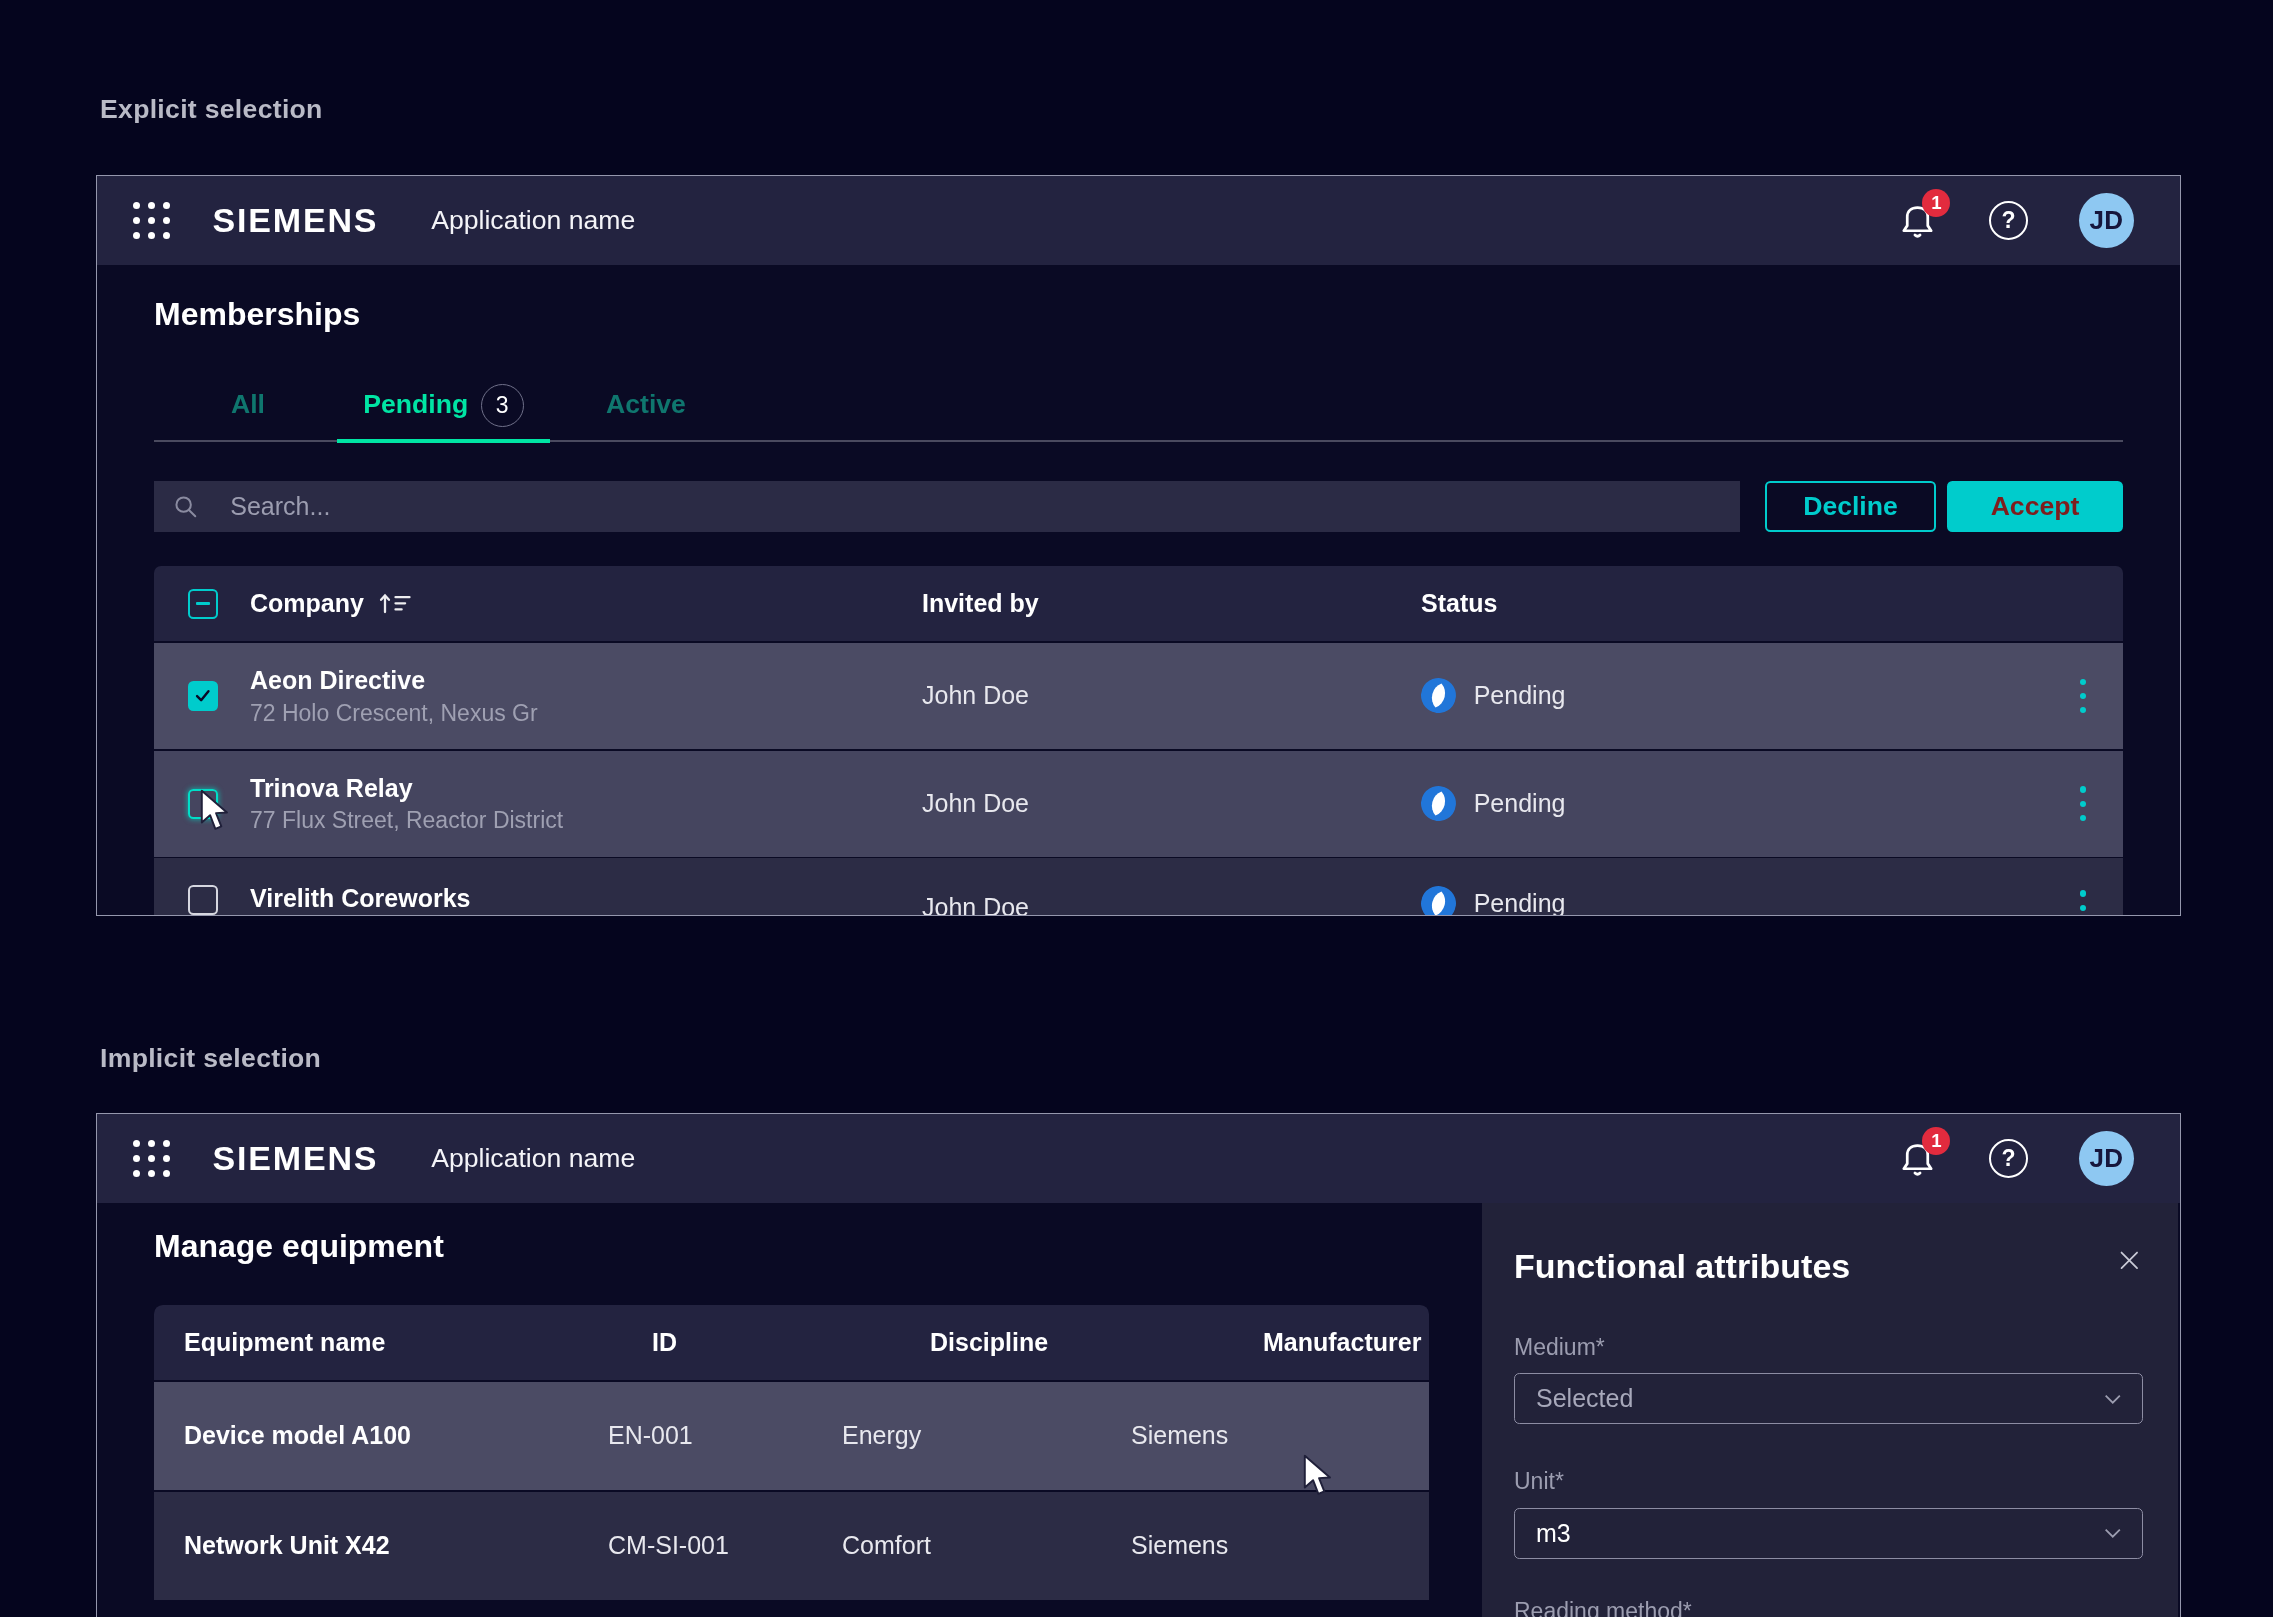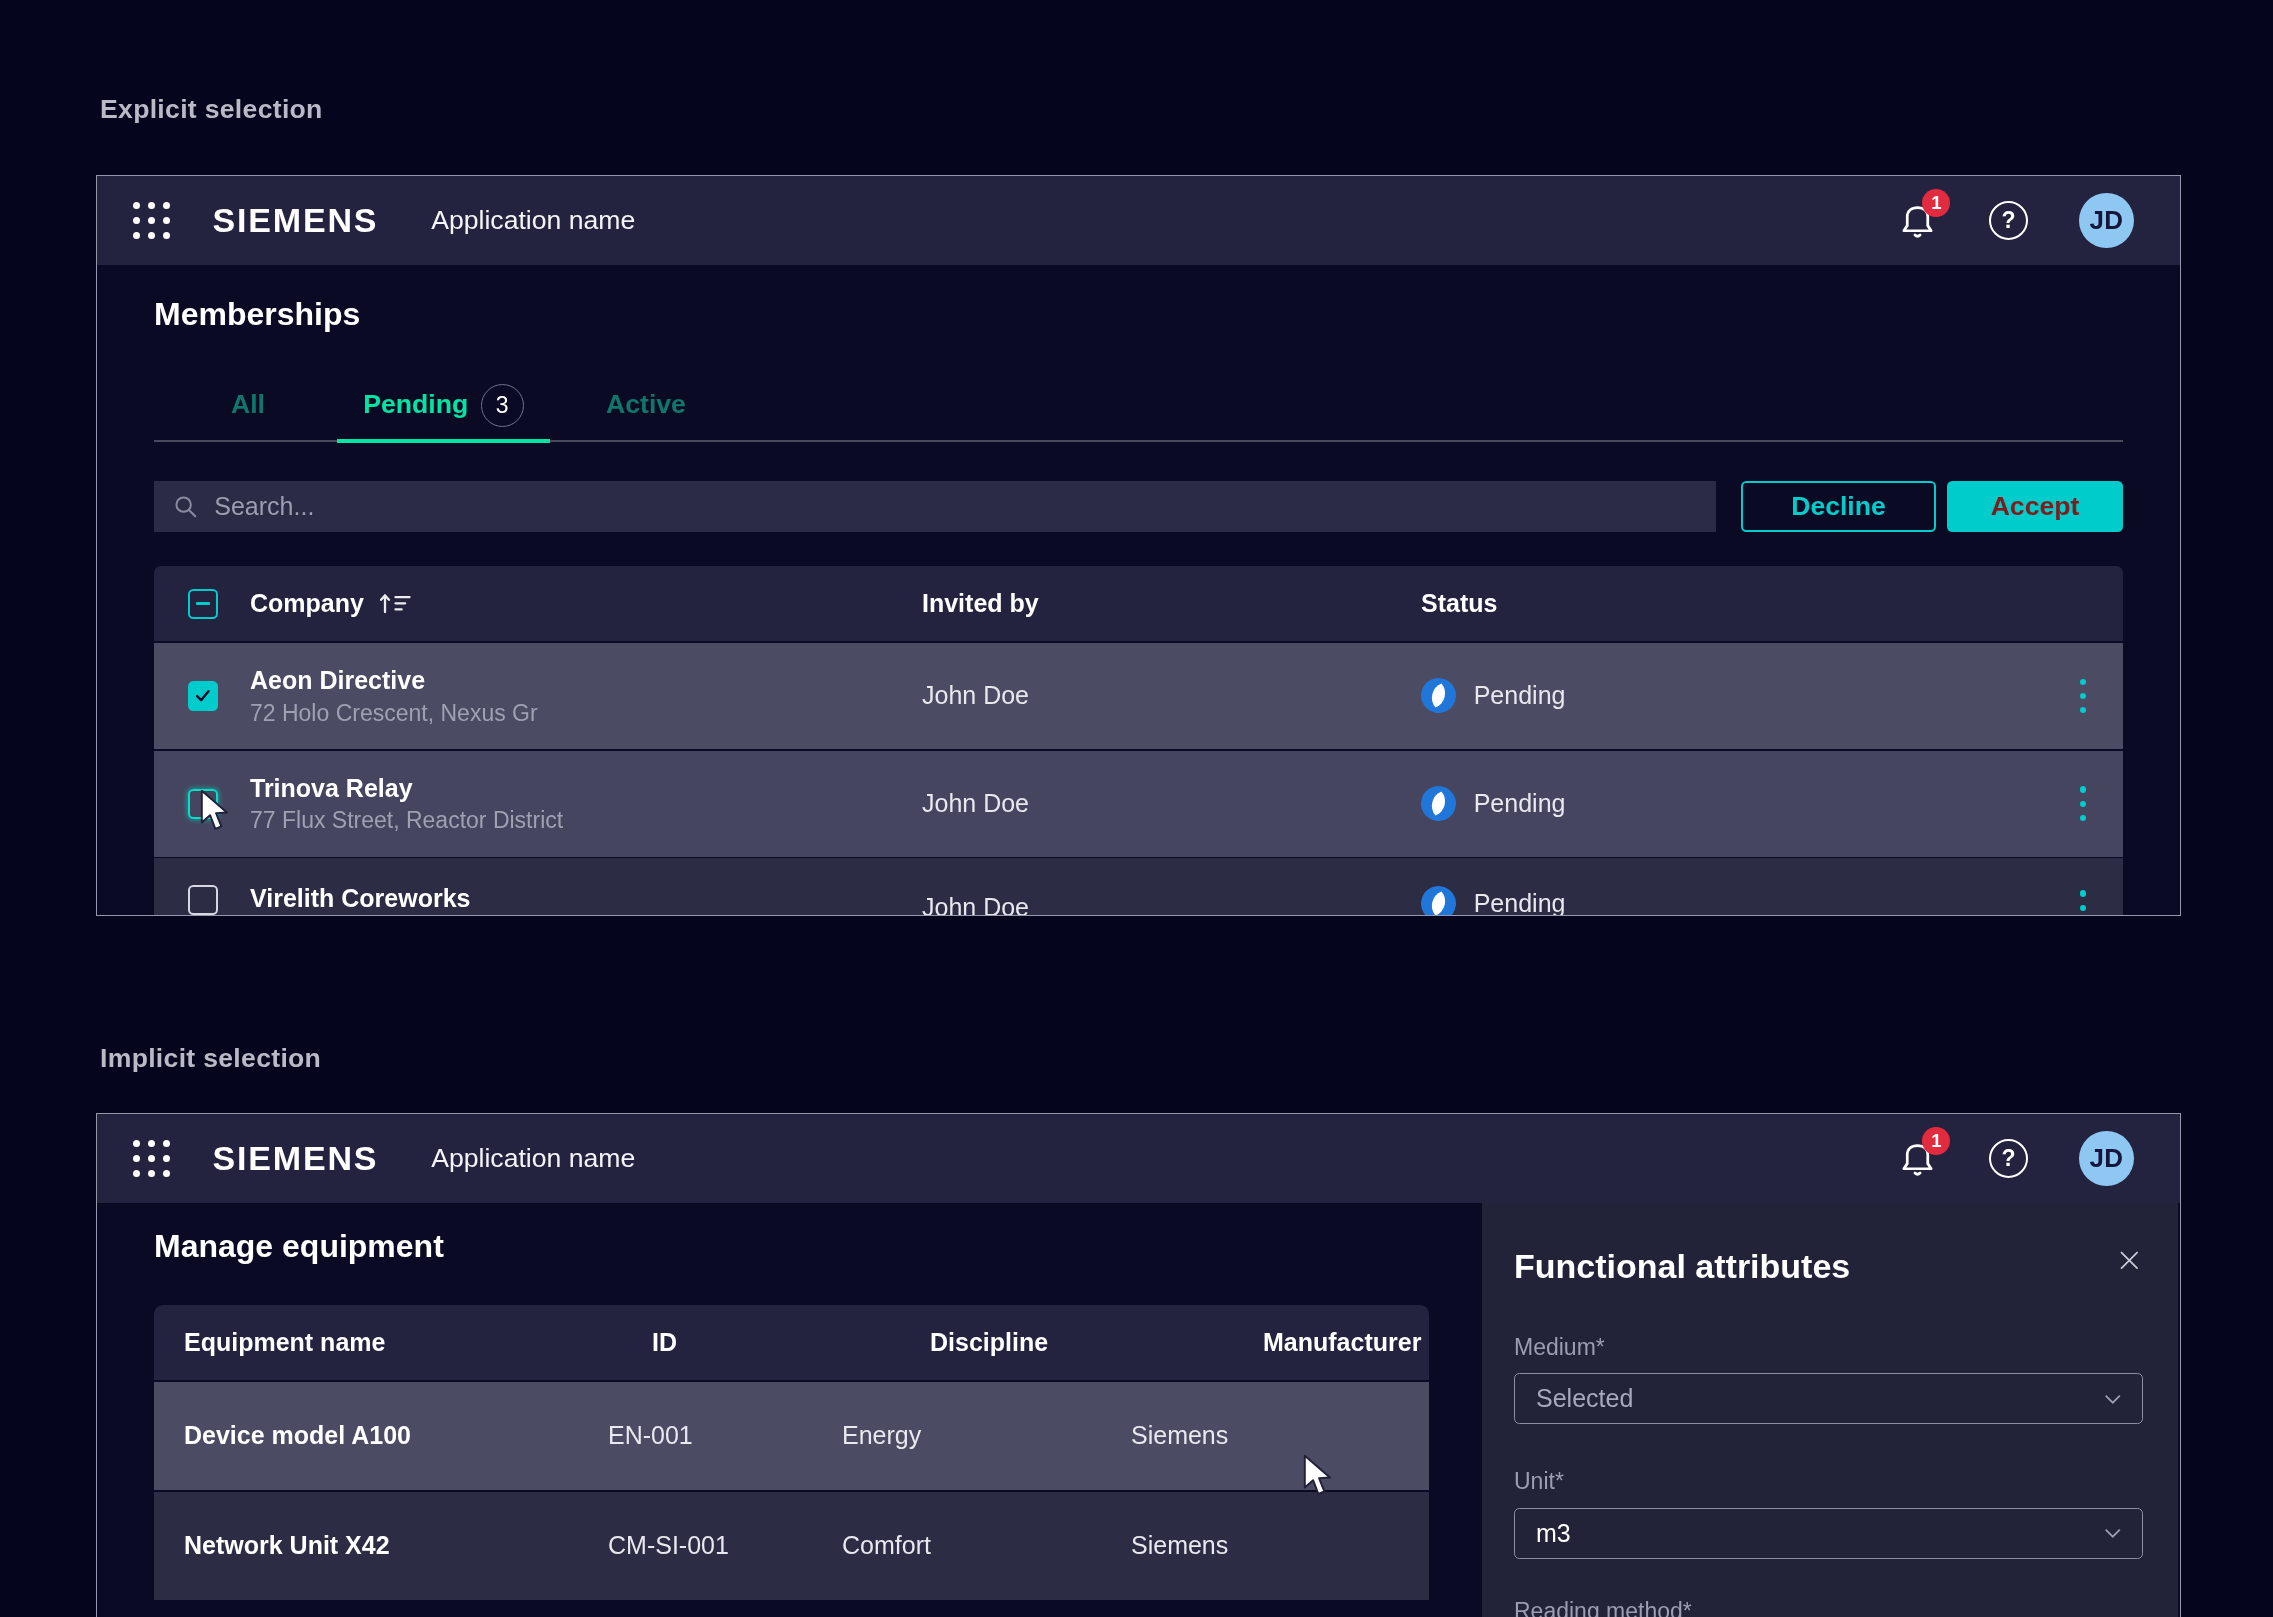--- a/index.html
+++ b/index.html
@@ -61,32 +61,33 @@
   .tab-active{width:142px;margin-left:25px;}
   .tab-badge{
     width:41px;height:41px;border-radius:50%;border:1.8px solid #6f7089;color:#fff;
     font-size:23px;font-weight:400;display:flex;align-items:center;justify-content:center;
     margin-left:12.4px;margin-top:-5.3px;
   }
   .action-row{margin:39px 57px 0;display:flex;height:51px;}
   .search-box{
     flex:1;background:#2b2b45;border-radius:0;display:flex;align-items:center;
     padding:0 17.7px;
+    gap:16px;
   }
   .search-box input{
     background:transparent;border:none;outline:none;color:#e8e8ee;
     font-size:25px;font-family:"Liberation Sans",sans-serif;flex:1;margin-left:14px;
   }
   .search-box input::placeholder{color:#9c9db0;}
   .btn{
     height:51px;border-radius:5.3px;font-size:26.6px;font-weight:700;
     display:flex;align-items:center;justify-content:center;box-sizing:border-box;
     font-family:"Liberation Sans",sans-serif;
   }
-  .btn-decline{width:195px;margin-left:25px;border:2.7px solid var(--accent,#00cccc);color:var(--accent,#00cccc);background:transparent;}
+  .btn-decline{width:171px;margin-left:25px;border:2.7px solid var(--accent,#00cccc);color:var(--accent,#00cccc);background:transparent;}
   .btn-accept{width:176px;margin-left:11px;background:var(--accent,#00cccc);color:#7f1d1d;border:none;}
   .m-table{margin:34px 57px 0;}
   .m-head{
     height:75px;background:var(--appbar-bg,#242440);border-radius:7px 7px 0 0;
     display:grid;grid-template-columns:96px 672px 499px 1fr 80px;align-items:center;
     font-size:25px;font-weight:700;color:#fff;
   }
   .m-row{
     height:106px;margin-top:1.8px;
     display:grid;grid-template-columns:96px 672px 499px 1fr 80px;align-items:center;

